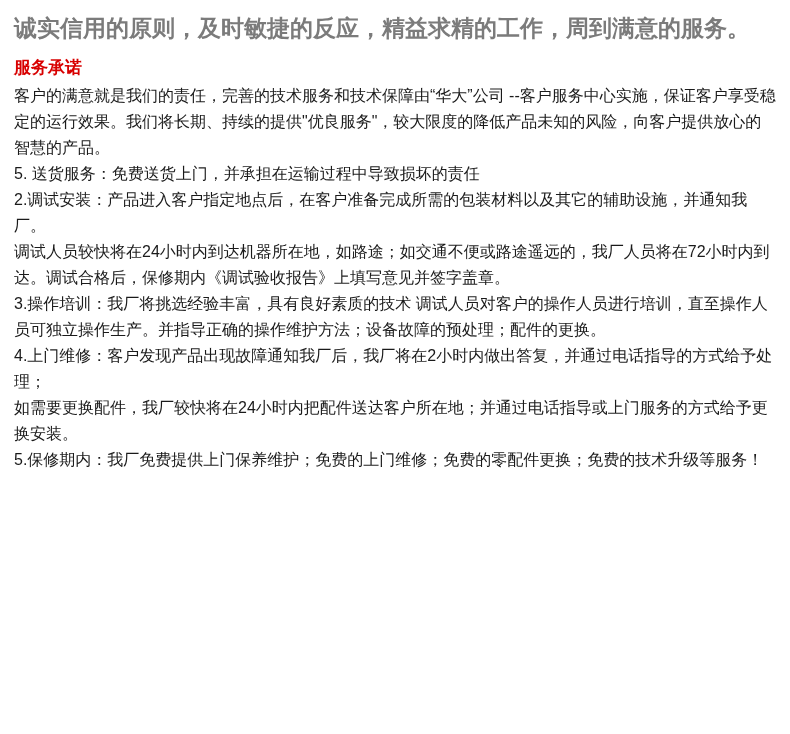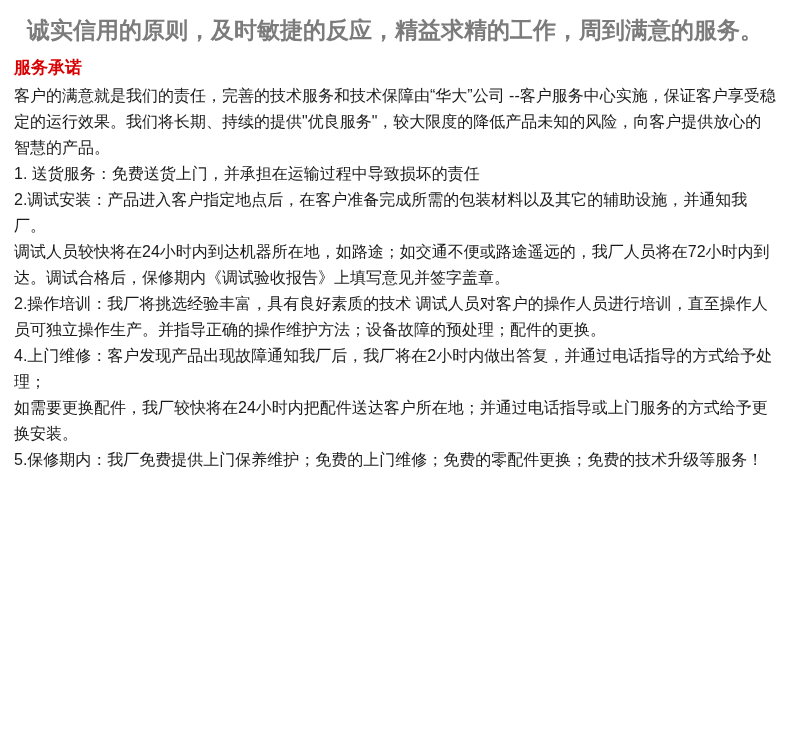--- a/index.html
+++ b/index.html
@@ -7,23 +7,23 @@
     width: 790px;
     min-height: 734px;
     font-family: "Liberation Sans", sans-serif;
     color: var(--body-color, #1a1a1a);
   }
   .doc { padding: 6px 14px 10px 14px; box-sizing: border-box; }
   .doc-title {
     font-size: 23px;
     font-weight: bold;
     line-height: 32px;
-    text-align: center;
     color: var(--title-color, #7b7b7b);
     margin: 8px 0 10px 0;
+    font-family: Liberation Mono, monospace;
   }
   .sec-heading {
     font-size: 17px;
     font-weight: bold;
     line-height: 20px;
     color: var(--heading-color, #d80000);
     margin: 20px 0 5px 0;
   }
   .doc section:first-of-type .sec-heading { margin-top: 12px; }
   .para {
@@ -41,22 +41,22 @@
   <h1 class="doc-title">诚实信用的原则，及时敏捷的反应，精益求精的工作，周到满意的服务。</h1>
 
   <section>
     <h2 class="sec-heading">服务承诺</h2>
     <p class="para">客户的满意就是我们的责任，完善的技术服务和技术保障由“华大”公司 --客户服务中心实施，保证客户享受稳定的运行效果。我们将长期、持续的提供"优良服务"，较大限度的降低产品未知的风险，向客户提供放心的智慧的产品。</p>
   </section>
 
 
 
   <section>
-    <p class="para">1.  送货服务：免费送货上门，并承担在运输过程中导致损坏的责任</p>
+    <p class="para">5.  送货服务：免费送货上门，并承担在运输过程中导致损坏的责任</p>
     <p class="para">2.调试安装：产品进入客户指定地点后，在客户准备完成所需的包装材料以及其它的辅助设施，并通知我厂。</p>
     <p class="para">调试人员较快将在24小时内到达机器所在地，如路途；如交通不便或路途遥远的，我厂人员将在72小时内到达。调试合格后，保修期内《调试验收报告》上填写意见并签字盖章。</p>
-    <p class="para">2.操作培训：我厂将挑选经验丰富，具有良好素质的技术 调试人员对客户的操作人员进行培训，直至操作人员可独立操作生产。并指导正确的操作维护方法；设备故障的预处理；配件的更换。</p>
+    <p class="para">3.操作培训：我厂将挑选经验丰富，具有良好素质的技术 调试人员对客户的操作人员进行培训，直至操作人员可独立操作生产。并指导正确的操作维护方法；设备故障的预处理；配件的更换。</p>
     <p class="para">4.上门维修：客户发现产品出现故障通知我厂后，我厂将在2小时内做出答复，并通过电话指导的方式给予处理；</p>
     <p class="para">如需要更换配件，我厂较快将在24小时内把配件送达客户所在地；并通过电话指导或上门服务的方式给予更换安装。</p>
     <p class="para">5.保修期内：我厂免费提供上门保养维护；免费的上门维修；免费的零配件更换；免费的技术升级等服务！</p>
   </section>
 
 </main>
 
 </body></html>

